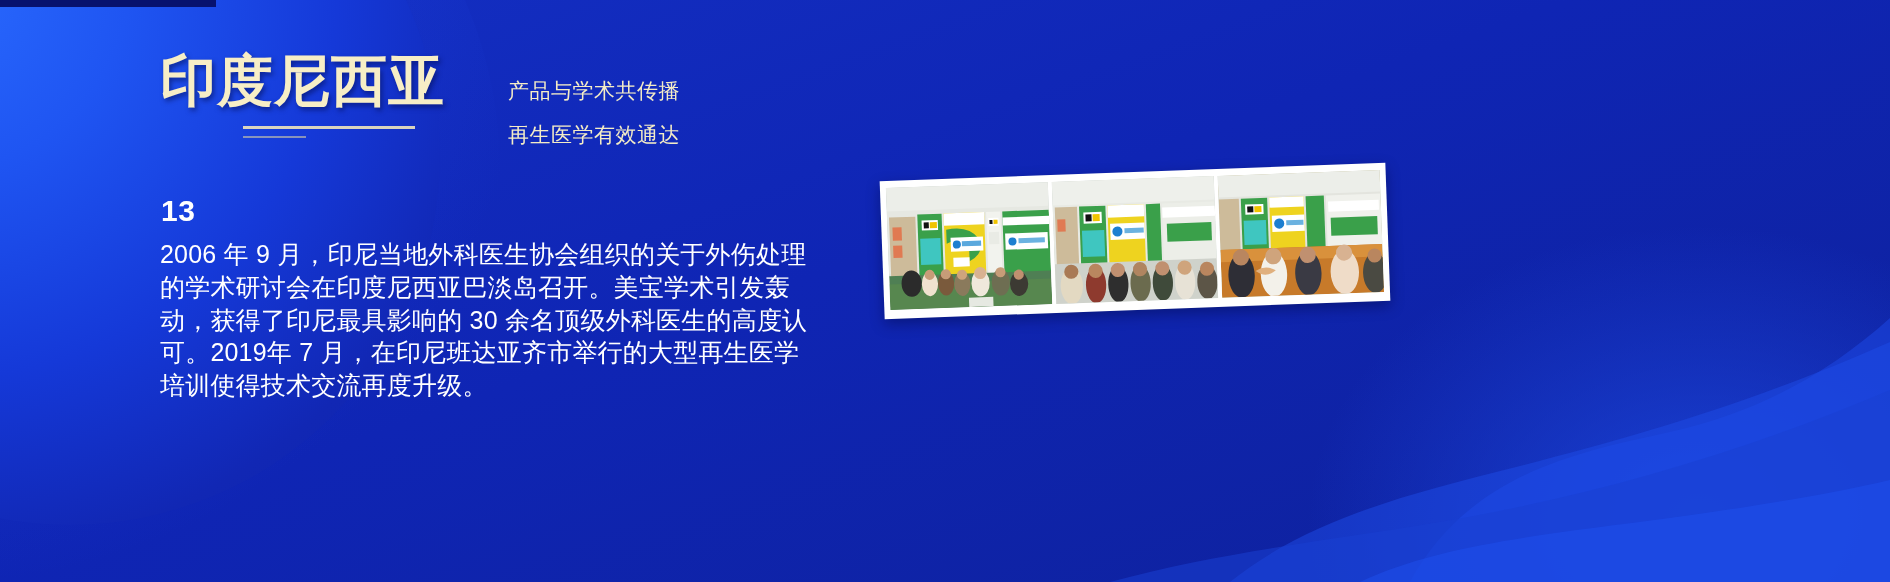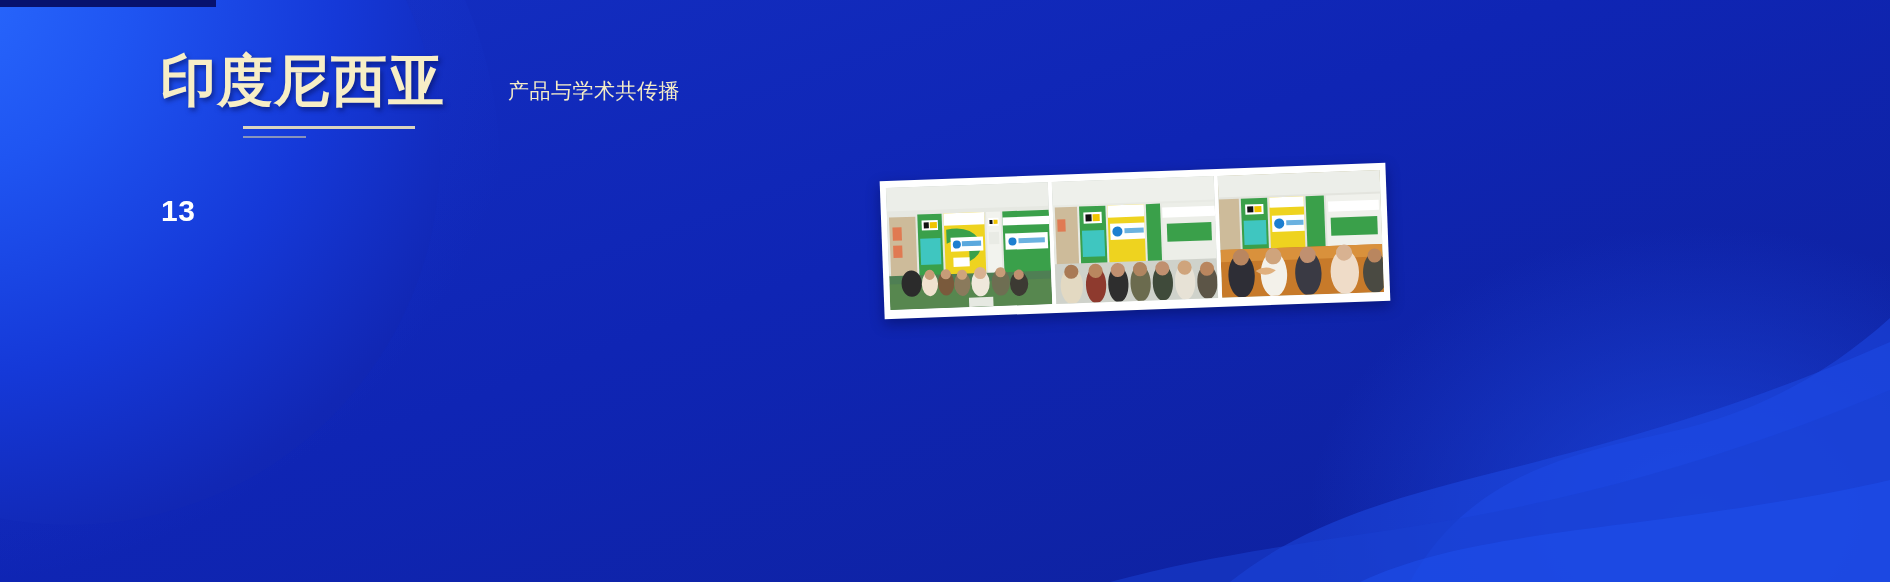--- a/index.html
+++ b/index.html
@@ -130,24 +130,32 @@
       <path d="M 250 360 C 330 322 440 312 560 296 C 660 282 730 270 780 258 L 780 360 Z" fill="#2052f2" opacity="0.45"></path>
     </svg>
   </div>
 
   <div class="title">印度尼西亚</div>
   <div class="title-rule"></div>
   <div class="title-rule2"></div>
 
   <div class="subtitle">
     <div>产品与学术共传播</div>
+    <div>再生医学有效通达</div>
   </div>
 
   <div class="seq">13</div>
 
+  <div class="body-copy">
+    <p>2006 年 9 月，印尼当地外科医生协会组织的关于外伤处理</p>
+    <p>的学术研讨会在印度尼西亚巴淡岛召开。美宝学术引发轰</p>
+    <p>动，获得了印尼最具影响的 30 余名顶级外科医生的高度认</p>
+    <p>可。2019年 7 月，在印尼班达亚齐市举行的大型再生医学</p>
+    <p>培训使得技术交流再度升级。</p>
+  </div>
 
   <div class="collage">
 
     <div class="photo">
       <svg viewBox="0 0 160 122" preserveAspectRatio="xMidYMid slice">
         <rect x="0" y="0" width="160" height="122" fill="#dfe3de"></rect>
         <rect x="0" y="0" width="160" height="28" fill="#eceee9"></rect>
         <rect x="0" y="26" width="160" height="5" fill="#d6d9d2"></rect>
         <rect x="0" y="24" width="160" height="62" fill="#e6e8e2"></rect>
         <rect x="2" y="30" width="26" height="62" fill="#cdbb9a"></rect>

